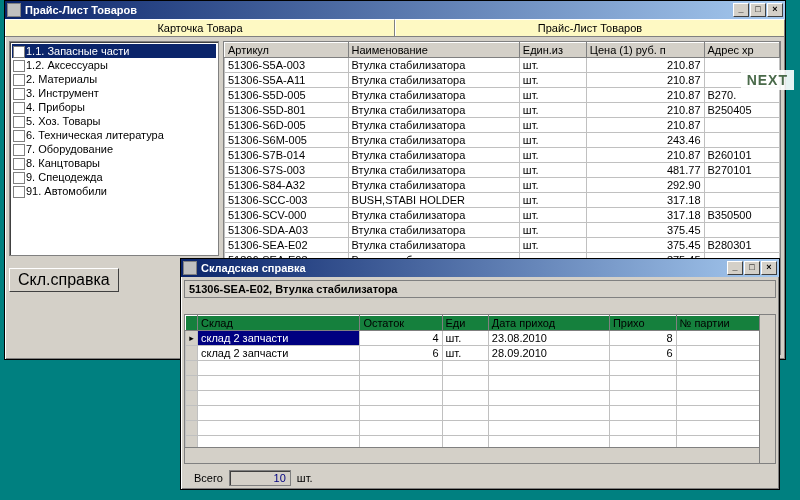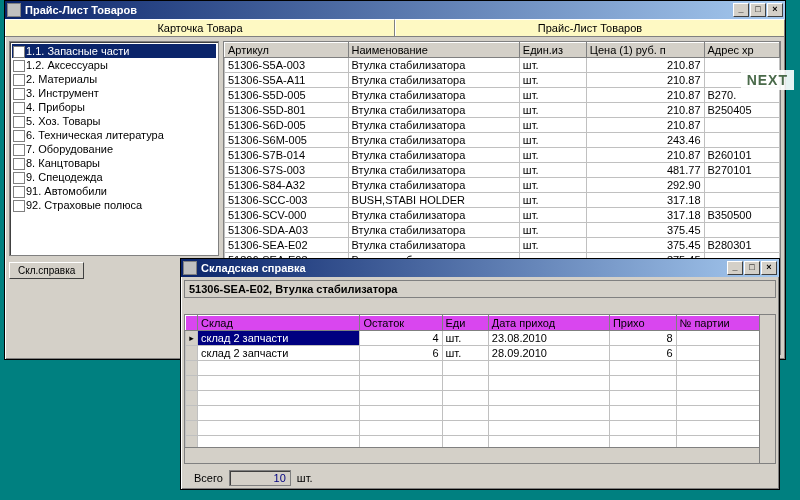--- a/index.html
+++ b/index.html
@@ -127,22 +127,23 @@
     white-space: nowrap;
     height: 15px;
   }
   .grid-table td.num { text-align: right; padding-left: 45px; }
   .btn {
     background: #d4d0c8;
     border: 1px solid #fff;
     border-right-color: #404040;
     border-bottom-color: #404040;
     padding: 2px 8px;
-    font-size: 10px;
+    font-size: 16px;
     cursor: default;
+    margin-top: 6px;
   }
   .side-btn-area {
     padding: 6px 0;
   }
   
   .dlg-body { padding: 3px; }
   .dlg-header {
     background: #d4d0c8;
     border: 1px solid #808080;
     padding: 2px 4px;
@@ -155,21 +156,21 @@
     box-shadow: inset 1px 1px 0 #404040;
     height: 150px;
     overflow: auto;
   }
   .stock-table {
     border-collapse: collapse;
     width: 100%;
     font-size: 11px;
   }
   .stock-table th {
-    background: #d946ef;
+    background: #15803d;
     border: 1px solid #808080;
     border-top-color: #fff;
     border-left-color: #fff;
     padding: 1px 3px;
     text-align: left;
     font-weight: normal;
     white-space: nowrap;
   }
   .stock-table td {
     border: 1px solid #c0c0c0;
@@ -252,21 +253,20 @@
           <div class="tree-item">1.2. Аксессуары</div>
           <div class="tree-item">2. Материалы</div>
           <div class="tree-item">3. Инструмент</div>
           <div class="tree-item">4. Приборы</div>
           <div class="tree-item">5. Хоз. Товары</div>
           <div class="tree-item">6. Техническая литература</div>
           <div class="tree-item">7. Оборудование</div>
           <div class="tree-item">8. Канцтовары</div>
           <div class="tree-item">9. Спецодежда</div>
           <div class="tree-item">91. Автомобили</div>
-          <div class="tree-item">92. Страховые полюса</div>
         </div>
       <div class="side-btn-area">
         <button class="btn">Скл.справка</button>
       </div>
     </div>
     <div class="grid-panel">
       <table class="grid-table" id="priceGrid">
         <thead>
             <tr id="gridHead">
               <th>Артикул</th>

